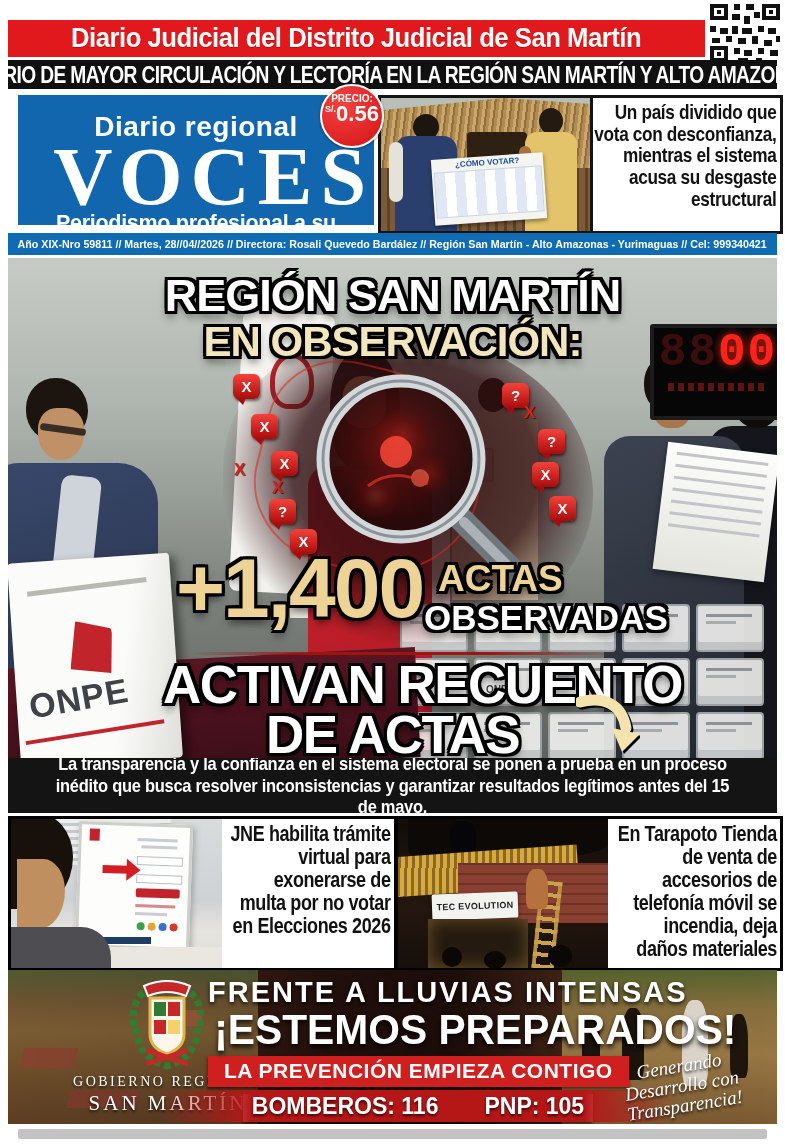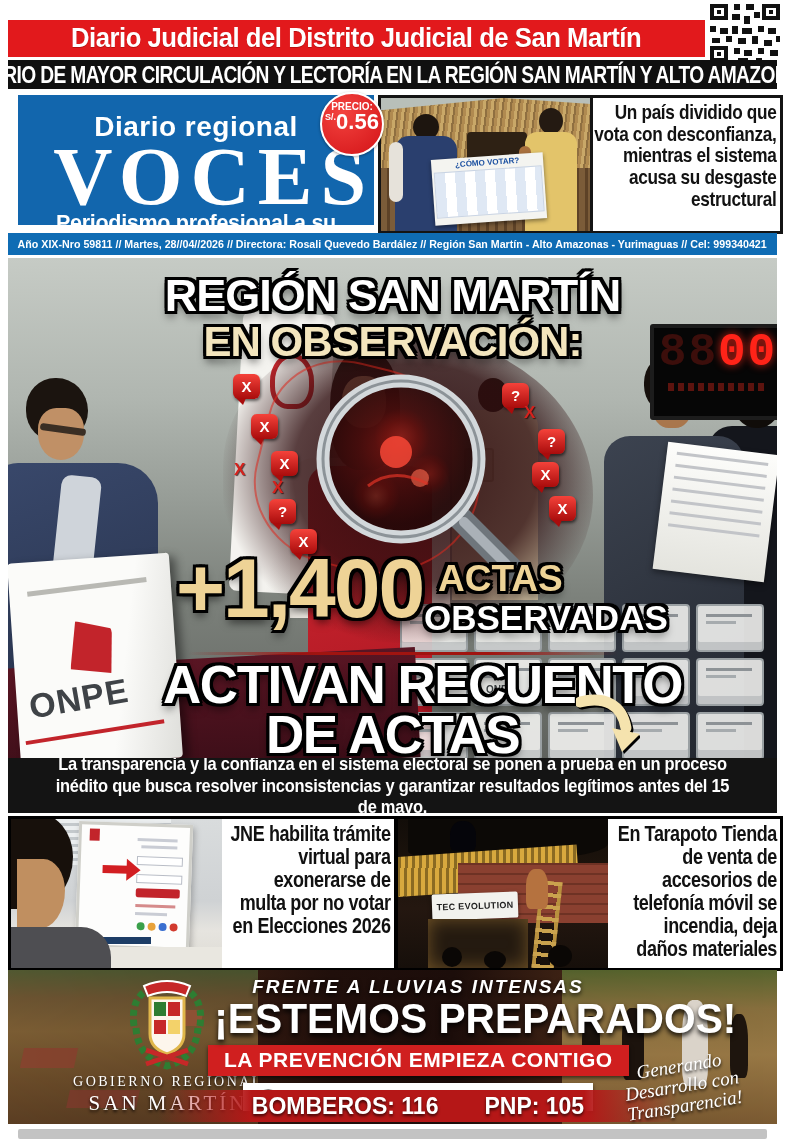--- a/index.html
+++ b/index.html
@@ -11,21 +11,21 @@
   .banner-red span{color:#fff;font-weight:bold;font-size:27px;white-space:nowrap;transform:scaleX(.95);letter-spacing:-.5px;text-shadow:0 1px 0 rgba(120,0,0,.4);}
   .qr{right:3px;top:2px;width:74px;height:62px;}
   .banner-black{left:8px;top:60px;width:769px;height:29px;background:#101010;display:flex;align-items:center;justify-content:center;}
   .banner-black span{color:#fff;font-weight:bold;font-size:24px;white-space:nowrap;transform:scaleX(.80);letter-spacing:-.8px;}
 
   
   .mast-blue{left:18px;top:95px;width:356px;height:130px;background:#1266ad;text-align:center;color:#fff;}
   .mast-kicker{font-size:28px;font-weight:bold;margin-top:16px;letter-spacing:.5px;}
   .mast-title{font-family:"Liberation Serif",serif;font-weight:bold;font-size:82px;line-height:.82;letter-spacing:8px;margin-left:6px;text-align:right;}
   .mast-tagline{font-size:21.5px;font-weight:bold;margin-top:1px;letter-spacing:-.3px;}
-  .price-badge{left:320px;top:92px;width:60px;height:60px;border-radius:50%;background:radial-gradient(circle at 35% 30%,#f3433f,#d31317);border:2px solid #fff;color:#fff;text-align:center;box-shadow:0 1px 3px rgba(0,0,0,.4);z-index:5;}
+  .price-badge{left:320px;top:84px;width:60px;height:60px;border-radius:50%;background:radial-gradient(circle at 35% 30%,#f3433f,#d31317);border:2px solid #fff;color:#fff;text-align:center;box-shadow:0 1px 3px rgba(0,0,0,.4);z-index:5;}
   .price-label{font-size:10px;font-weight:bold;margin-top:7px;}
   .price-cur{font-size:9px;font-weight:bold;vertical-align:top;}
   .price-val{font-size:22px;font-weight:bold;line-height:.9;}
   .mast-photo{left:378px;top:95px;width:210px;height:133px;border:3px solid #141414;background:#b8bfb9;overflow:hidden;}
   .hut-roof{position:absolute;left:-10px;top:0;width:240px;height:74px;background:repeating-linear-gradient(97deg,#c9a868 0 3px,#8f6f40 3px 5px,#b08a50 5px 8px);clip-path:polygon(0 18%,55% 0,100% 10%,100% 100%,0 100%);}
   .hut-wall{position:absolute;left:0;top:70px;width:210px;height:63px;background:repeating-linear-gradient(90deg,#7b5c39 0 6px,#5d4227 6px 9px);}
   .hut-door{position:absolute;left:86px;top:34px;width:60px;height:48px;background:#2e2114;border-radius:4px 4px 0 0;}
   .poster{position:absolute;left:52px;top:58px;width:108px;height:62px;background:#f4f4f0;transform:rotate(-4deg);box-shadow:0 2px 4px rgba(0,0,0,.45);padding:2px;}
   .poster-title{color:#1a4fa0;font-weight:bold;font-size:8px;text-align:center;}
   .poster-grid{margin-top:2px;height:44px;background:repeating-linear-gradient(90deg,#dfe8f4 0 10px,#fff 10px 20px),repeating-linear-gradient(0deg,#eef2f8 0 4px,#fff 4px 8px);border:1px solid #c9d4e4;}
@@ -155,21 +155,21 @@
   .footer{left:8px;top:970px;width:769px;height:154px;background:linear-gradient(90deg,#6d4526 0%,#402013 22%,#200f0b 42%,#1c0d0a 58%,#4a2a18 78%,#6b4424 100%);overflow:hidden;}
   .flood-left{position:absolute;left:0;top:0;width:250px;height:100%;background:linear-gradient(180deg,#4c5c33 0%,#6b5633 18%,#7d6136 40%,#6a4d2a 70%,#583d22 100%);opacity:.85;}
   .flood-right{position:absolute;right:0;top:0;width:215px;height:100%;background:linear-gradient(180deg,#56682f 0%,#8a7340 25%,#9c7d48 55%,#7c5c33 100%);opacity:.9;}
   .flood-roof{position:absolute;background:#8a4530;transform:skewX(-12deg);}
   .flood-fig{position:absolute;background:#17110c;border-radius:40% 40% 20% 20%;}
   .crest{position:absolute;left:116px;top:6px;width:86px;height:98px;}
   .org{position:absolute;left:20px;top:104px;width:280px;text-align:center;color:#fff;font-family:"Liberation Serif",serif;text-shadow:0 2px 3px rgba(0,0,0,.8);}
   .org-1{font-size:14px;letter-spacing:2.5px;}
   .org-2{font-size:21px;letter-spacing:3px;margin-top:1px;}
   .ad-center{position:absolute;left:200px;top:6px;width:420px;text-align:center;}
-  .ad-l1{color:#fff;font-weight:bold;font-size:19px;letter-spacing:2px;text-shadow:0 2px 4px rgba(0,0,0,.85);white-space:nowrap;font-style:italic;}
+  .ad-l1{color:#fff;font-weight:bold;font-size:29px;letter-spacing:2px;text-shadow:0 2px 4px rgba(0,0,0,.85);white-space:nowrap;}
   .ad-l2{color:#fff;font-weight:bold;font-size:42px;letter-spacing:0px;line-height:1;text-shadow:0 3px 5px rgba(0,0,0,.9);white-space:nowrap;transform:scaleX(.97);}
   .ad-l3{display:inline-block;background:#d01f1f;color:#fff;font-weight:bold;font-size:21px;padding:3px 16px 4px;margin-top:5px;letter-spacing:.5px;box-shadow:0 2px 4px rgba(0,0,0,.6);white-space:nowrap;}
   .ad-report{display:inline-flex;align-items:center;gap:7px;background:#fff;color:#0d0d0d;font-weight:bold;font-size:16.5px;padding:3px 14px;margin-top:7px;box-shadow:0 2px 4px rgba(0,0,0,.6);white-space:nowrap;}
   .ad-report .ph{font-size:18px;}
   .ad-phones{position:absolute;left:150px;top:120px;width:520px;height:32px;background:linear-gradient(90deg,rgba(170,20,20,0),#b51717 18%,#b51717 82%,rgba(170,20,20,0));display:flex;align-items:center;justify-content:center;gap:46px;}
   .ad-phones span{color:#fff;font-weight:bold;font-size:23px;text-shadow:0 2px 3px rgba(0,0,0,.7);white-space:nowrap;}
   .slogan{position:absolute;right:10px;top:86px;width:170px;transform:rotate(-9deg);color:#fff;font-family:"Liberation Serif",serif;font-style:italic;font-size:19px;line-height:1.05;text-align:center;text-shadow:0 2px 3px rgba(0,0,0,.85);}
   .bottom-strip{left:18px;top:1129px;width:749px;height:10px;background:#c3c3c3;border-radius:2px;}
 </style>
 </head>

